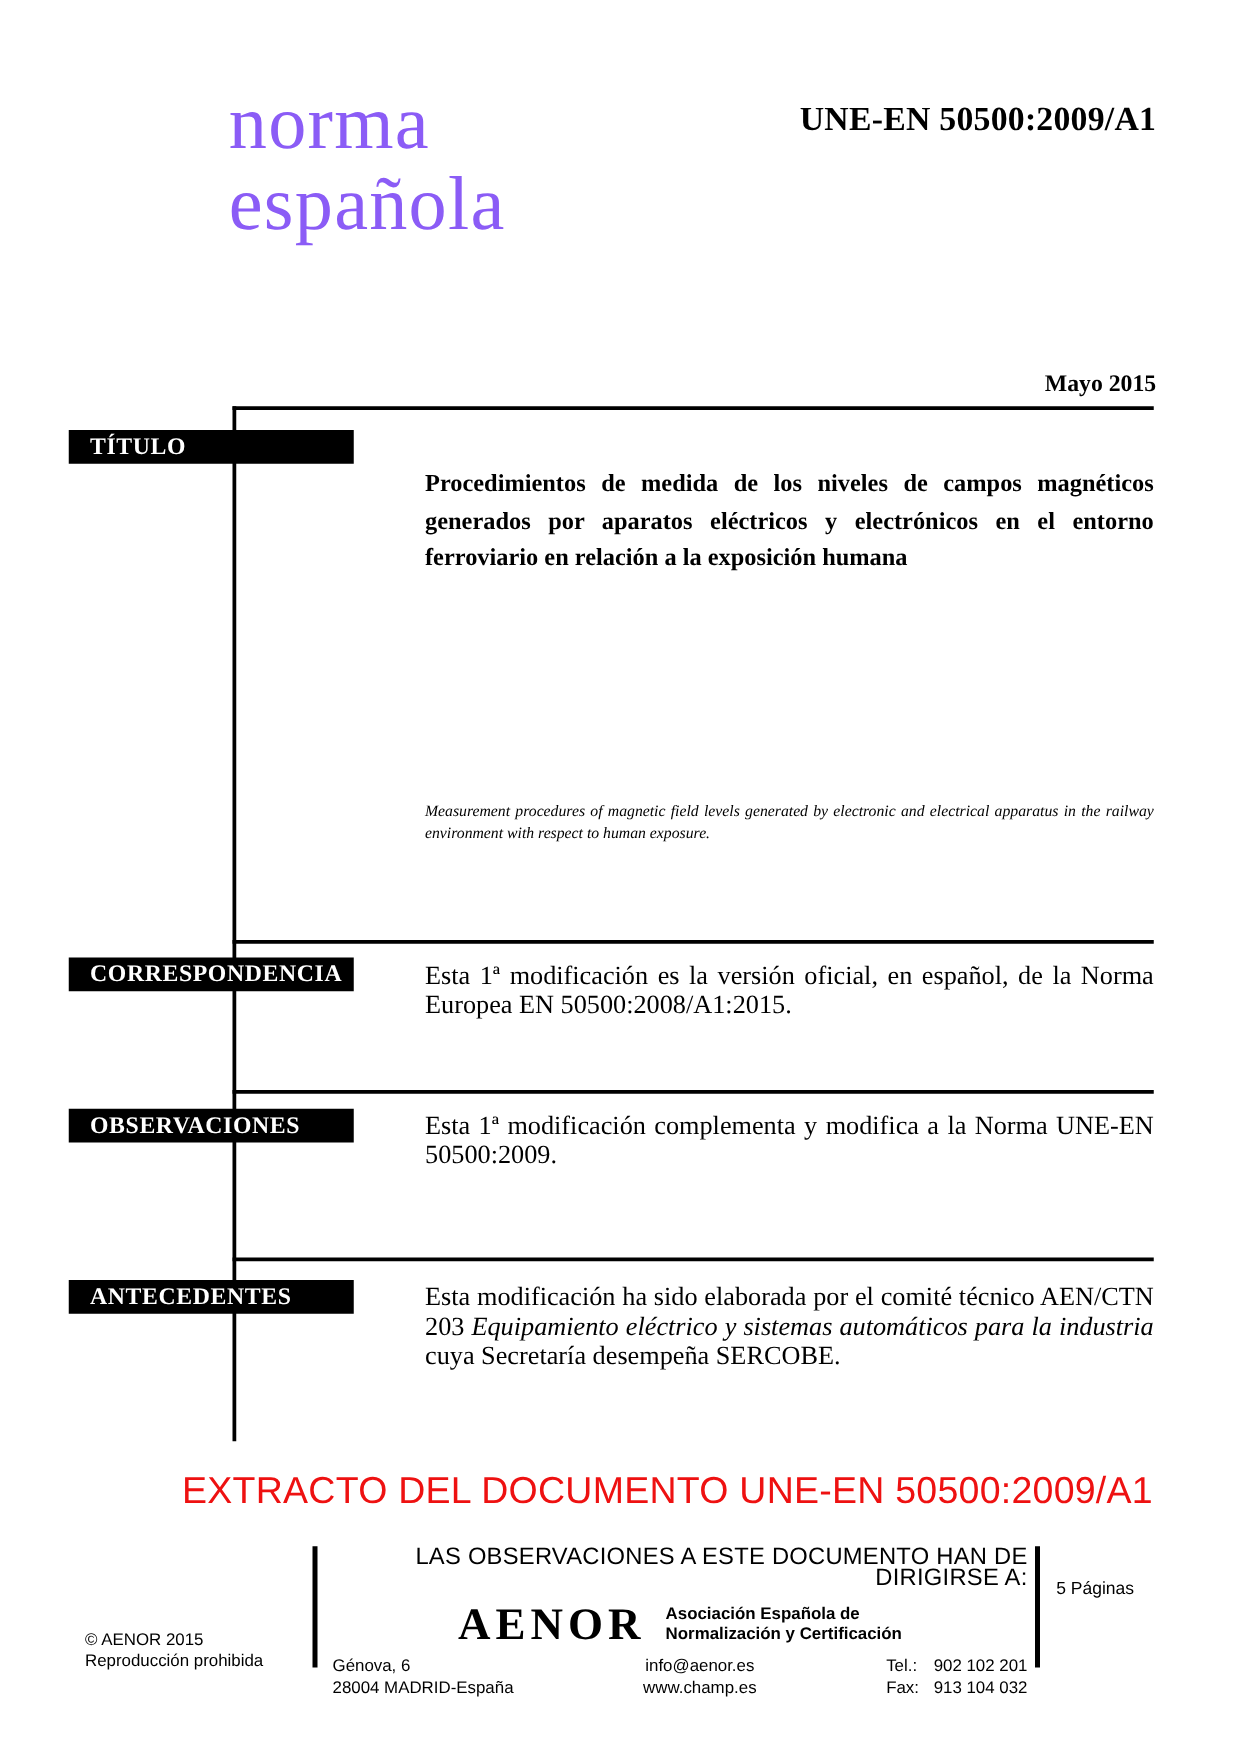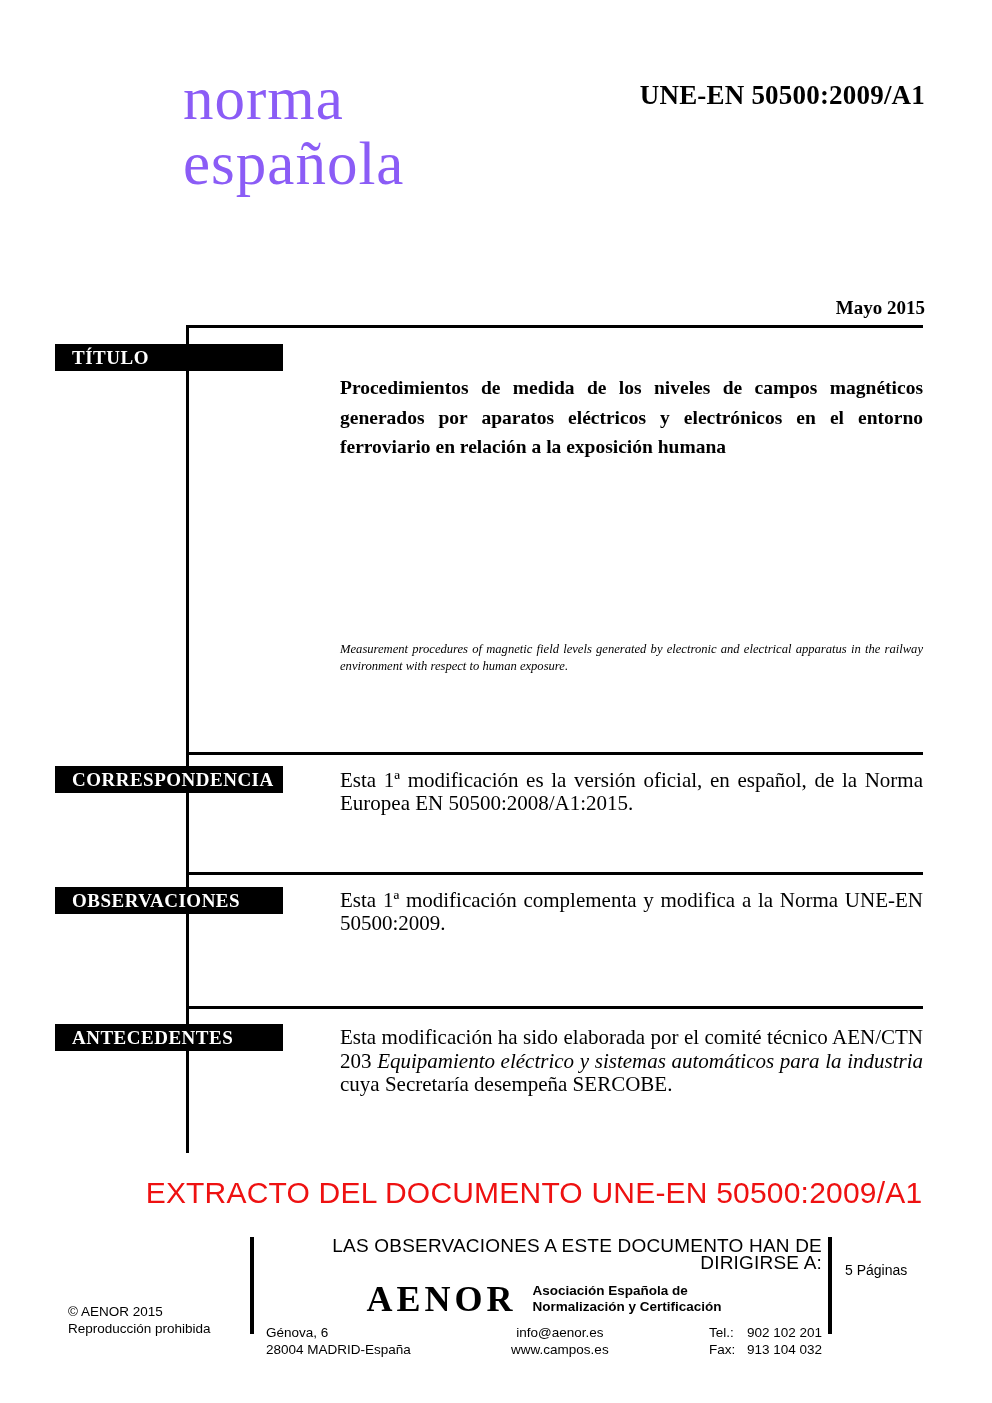--- a/index.html
+++ b/index.html
@@ -227,21 +227,21 @@
           <div>Normalización y Certificación</div>
         </div>
       </div>
       <div class="f-addr-row">
         <div class="f-addr-col">
           <div>Génova, 6</div>
           <div>28004 MADRID-España</div>
         </div>
         <div class="f-addr-col mid">
           <div>info@aenor.es</div>
-          <div>www.campos.es</div>
+          <div>www.champ.es</div>
         </div>
         <div class="f-addr-col f-telfax">
           <div class="row">
             <span class="lbl">Tel.:</span>
             <span class="num">902 102 201</span>
           </div>
           <div class="row">
             <span class="lbl">Fax:</span>
             <span class="num">913 104 032</span>
           </div>

